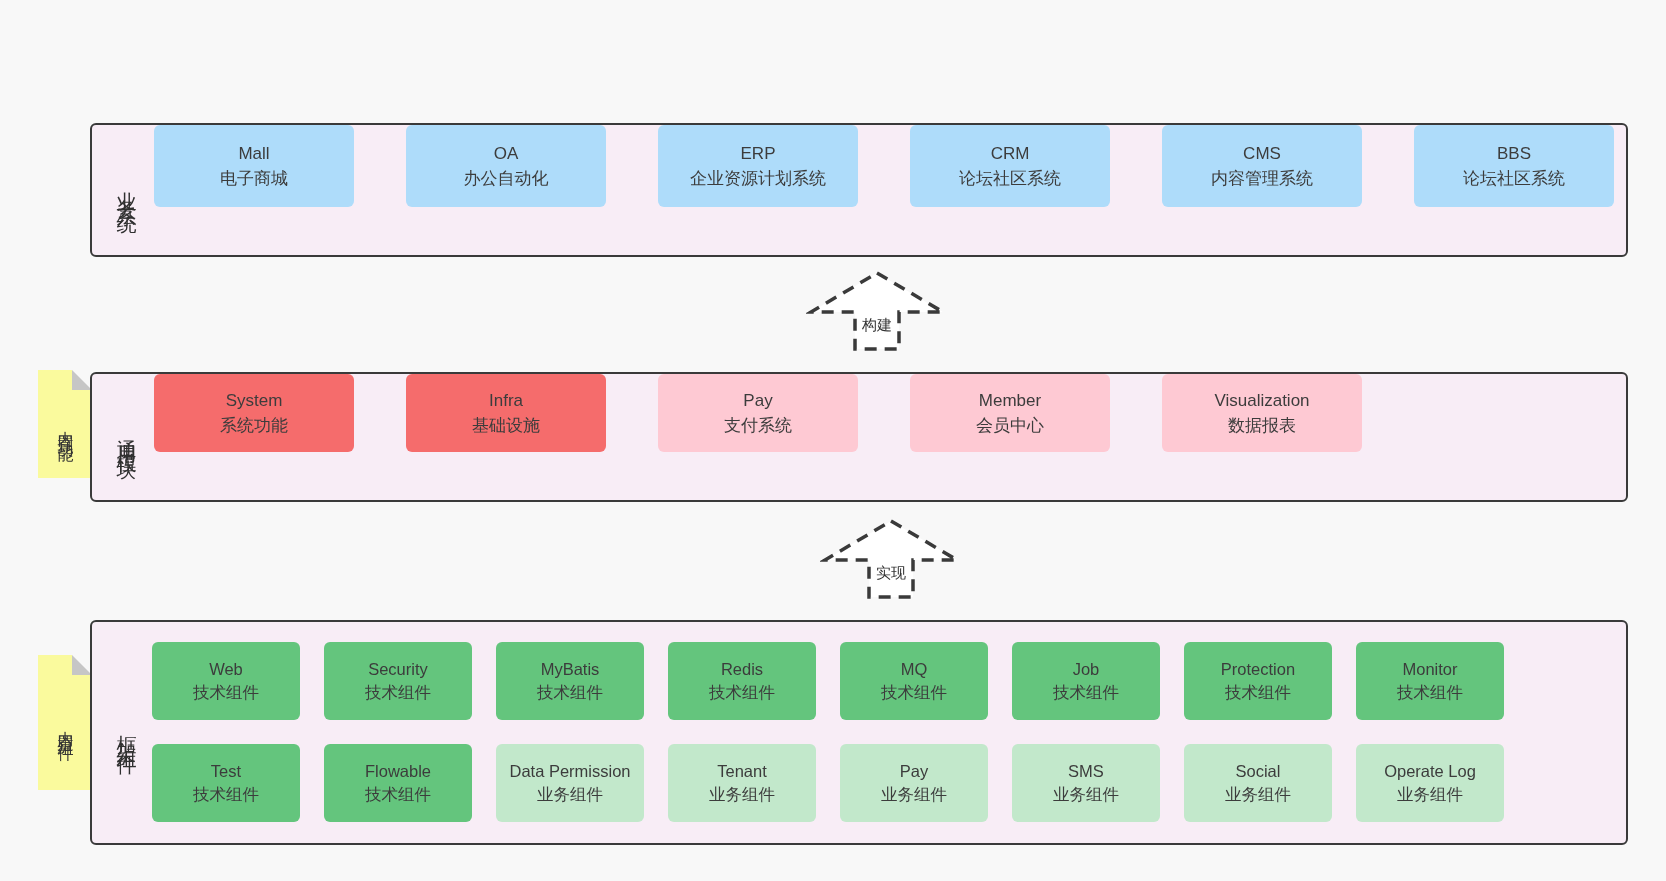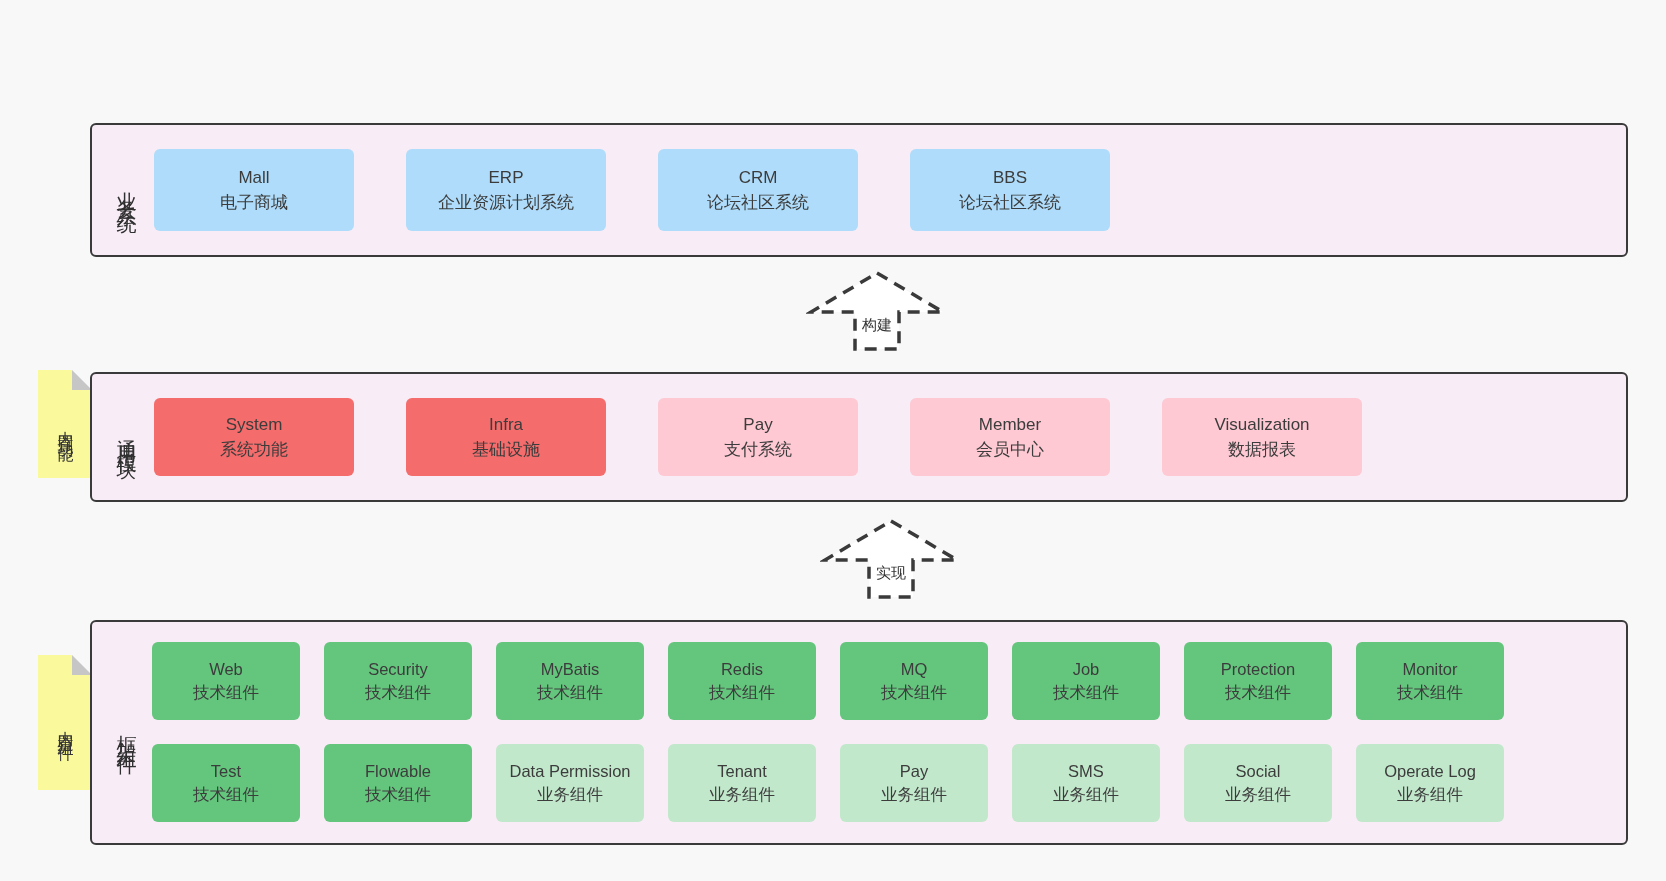--- a/index.html
+++ b/index.html
@@ -23,21 +23,21 @@
   .layer-2{top:372px;height:130px;}
   .layer-3{top:620px;height:225px;}
   .layer-label{
     position:absolute;left:22px;top:50%;transform:translateY(-50%);
     writing-mode:vertical-rl;text-orientation:upright;
     font-size:20px;letter-spacing:7px;color:#303030;white-space:nowrap;
   }
   
   .boxes{
     position:absolute;left:62px;top:0;height:100%;
-    display:flex;align-items:center;gap:52px;
+    display:flex;align-items:flex-start;gap:52px;
   }
   .rows{
     position:absolute;left:60px;top:20px;
     display:flex;flex-direction:column;gap:24px;
   }
   .row{display:flex;gap:24px;}
   .box{
     display:flex;flex-direction:column;justify-content:center;
     text-align:center;border-radius:6px;box-sizing:border-box;
     padding:0 10px;
@@ -95,26 +95,34 @@
   </div>
 
   <section class="layer layer-1">
     <div class="layer-label">业务系统</div>
     <div class="boxes">
       <div class="box blue">
         <div class="box-name">Mall</div>
         <div class="box-sub">电子商城</div>
       </div>
       <div class="box blue">
+        <div class="box-name">OA</div>
+        <div class="box-sub">办公自动化</div>
+      </div>
+      <div class="box blue">
         <div class="box-name">ERP</div>
         <div class="box-sub">企业资源计划系统</div>
       </div>
       <div class="box blue">
         <div class="box-name">CRM</div>
         <div class="box-sub">论坛社区系统</div>
+      </div>
+      <div class="box blue">
+        <div class="box-name">CMS</div>
+        <div class="box-sub">内容管理系统</div>
       </div>
       <div class="box blue">
         <div class="box-name">BBS</div>
         <div class="box-sub">论坛社区系统</div>
       </div>
     </div>
   </section>
 
   <div class="arrow arrow-1">
     <svg viewBox="0 0 142 82">

